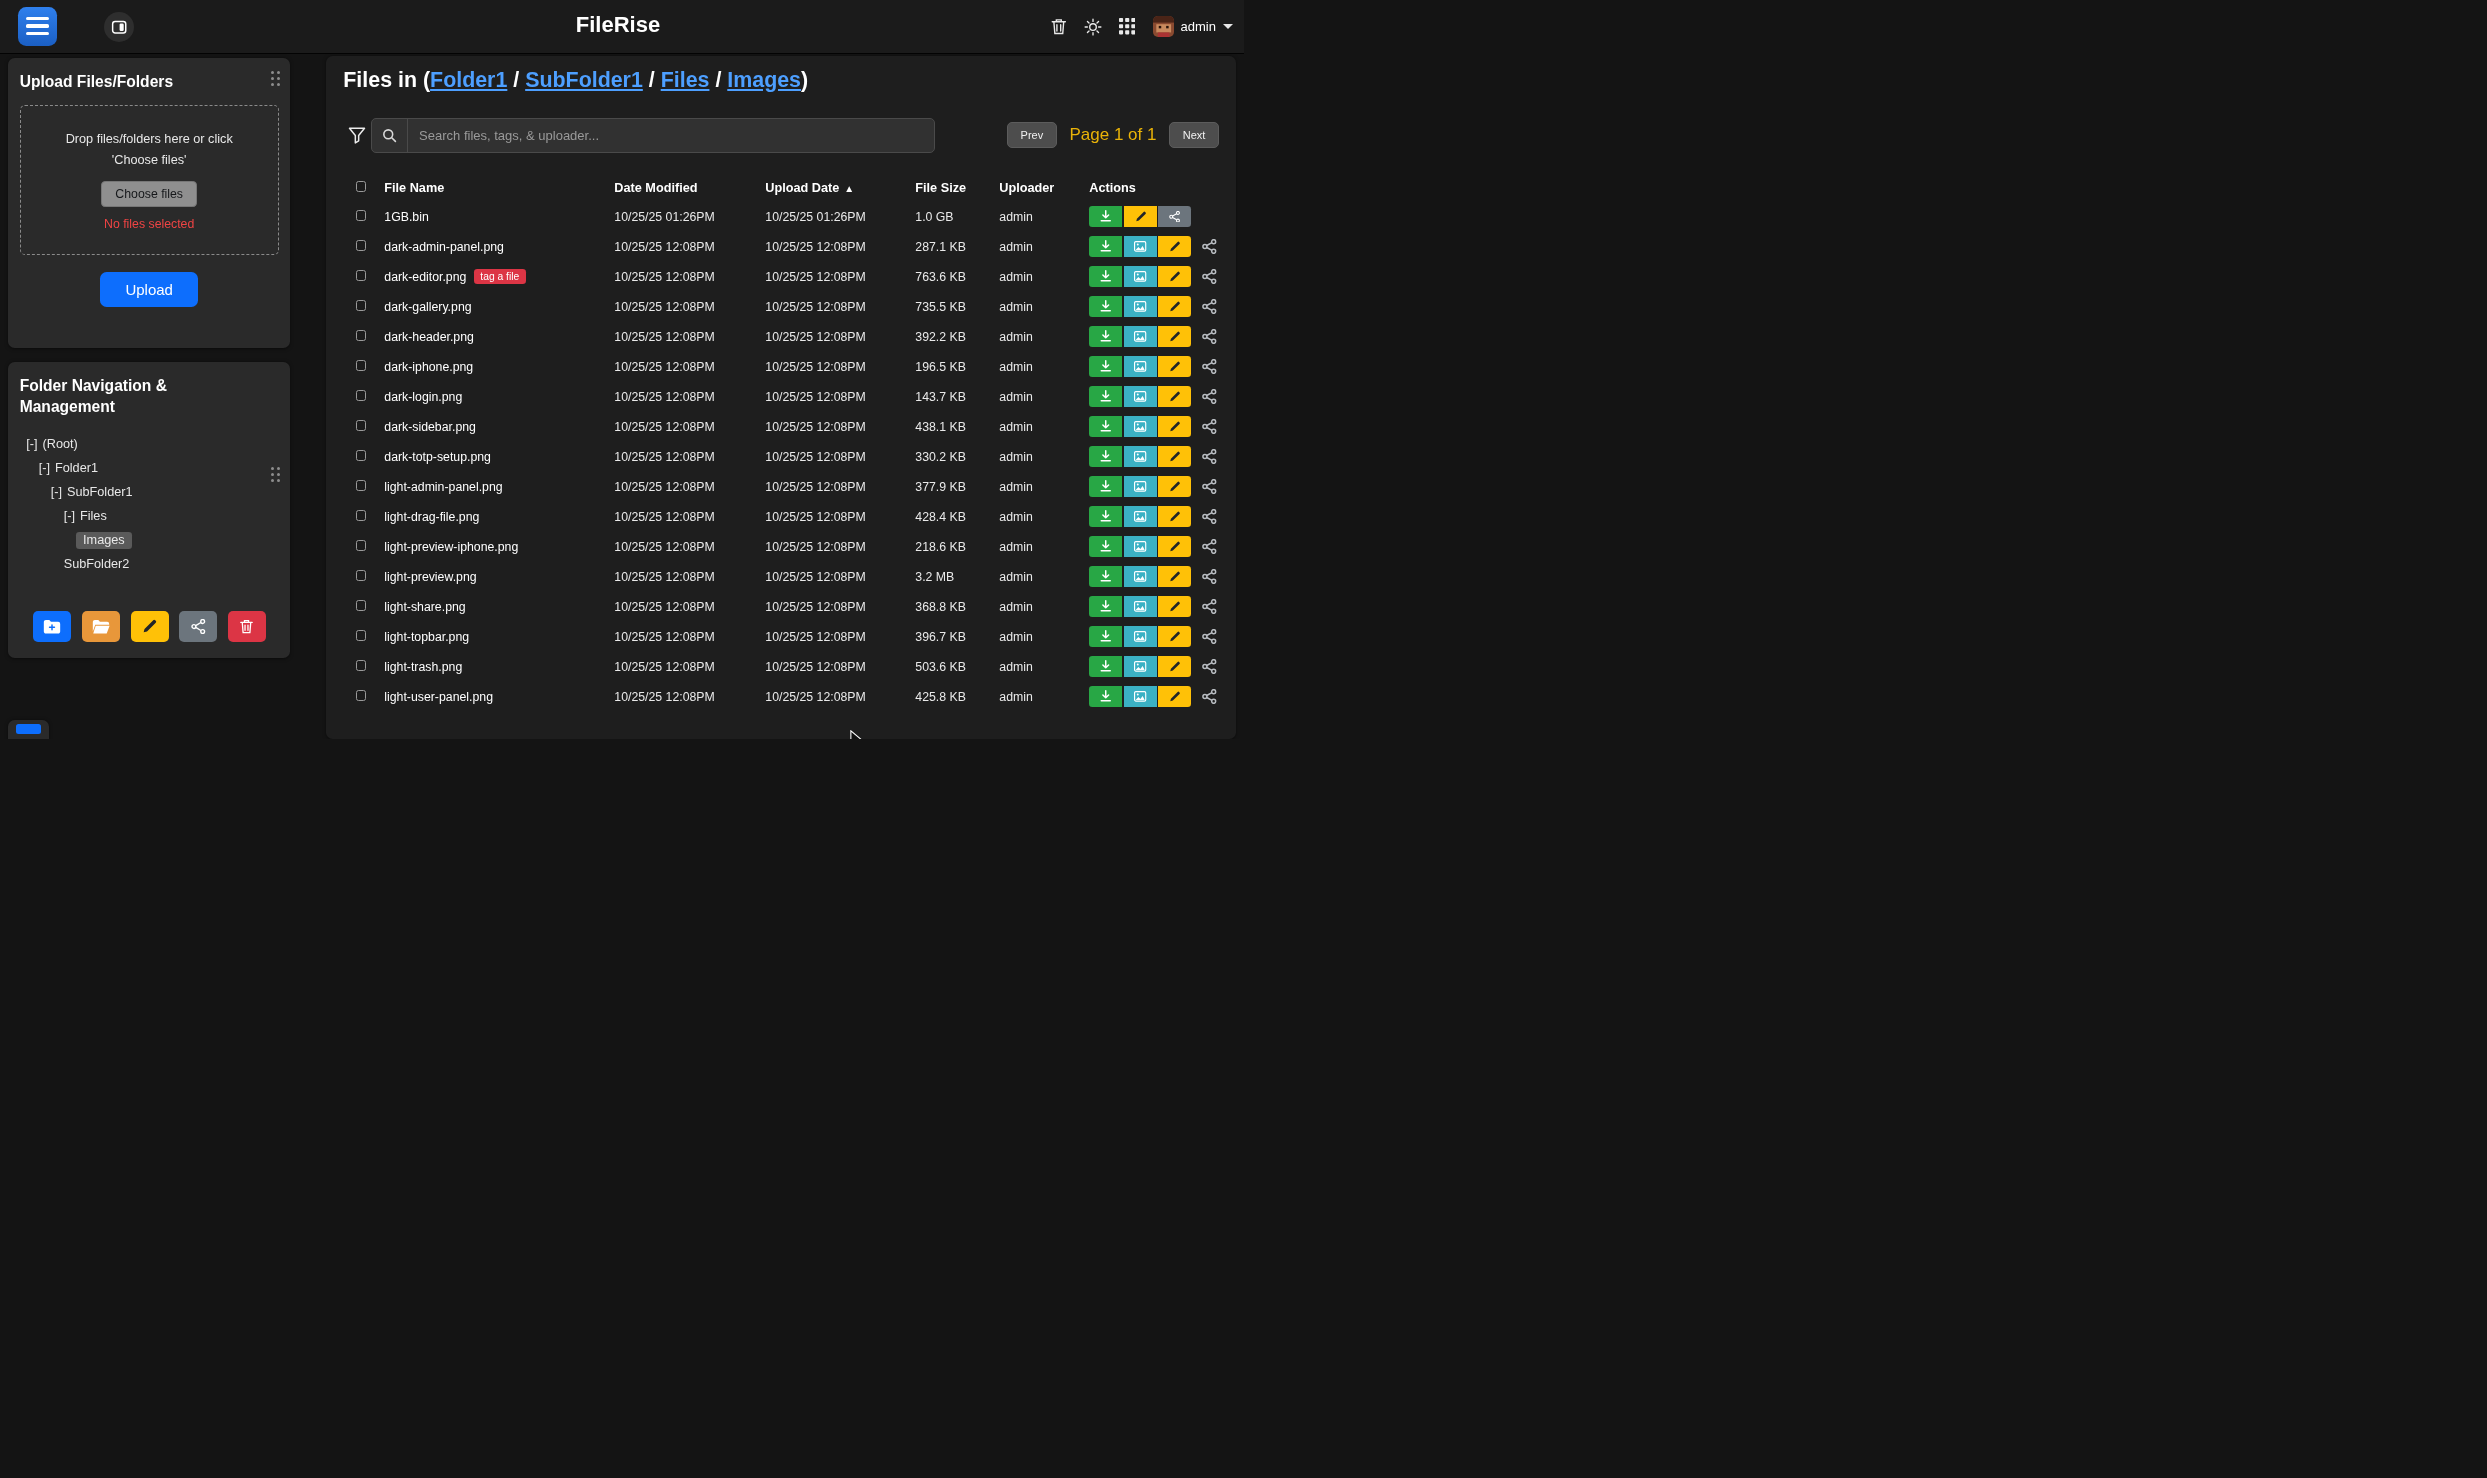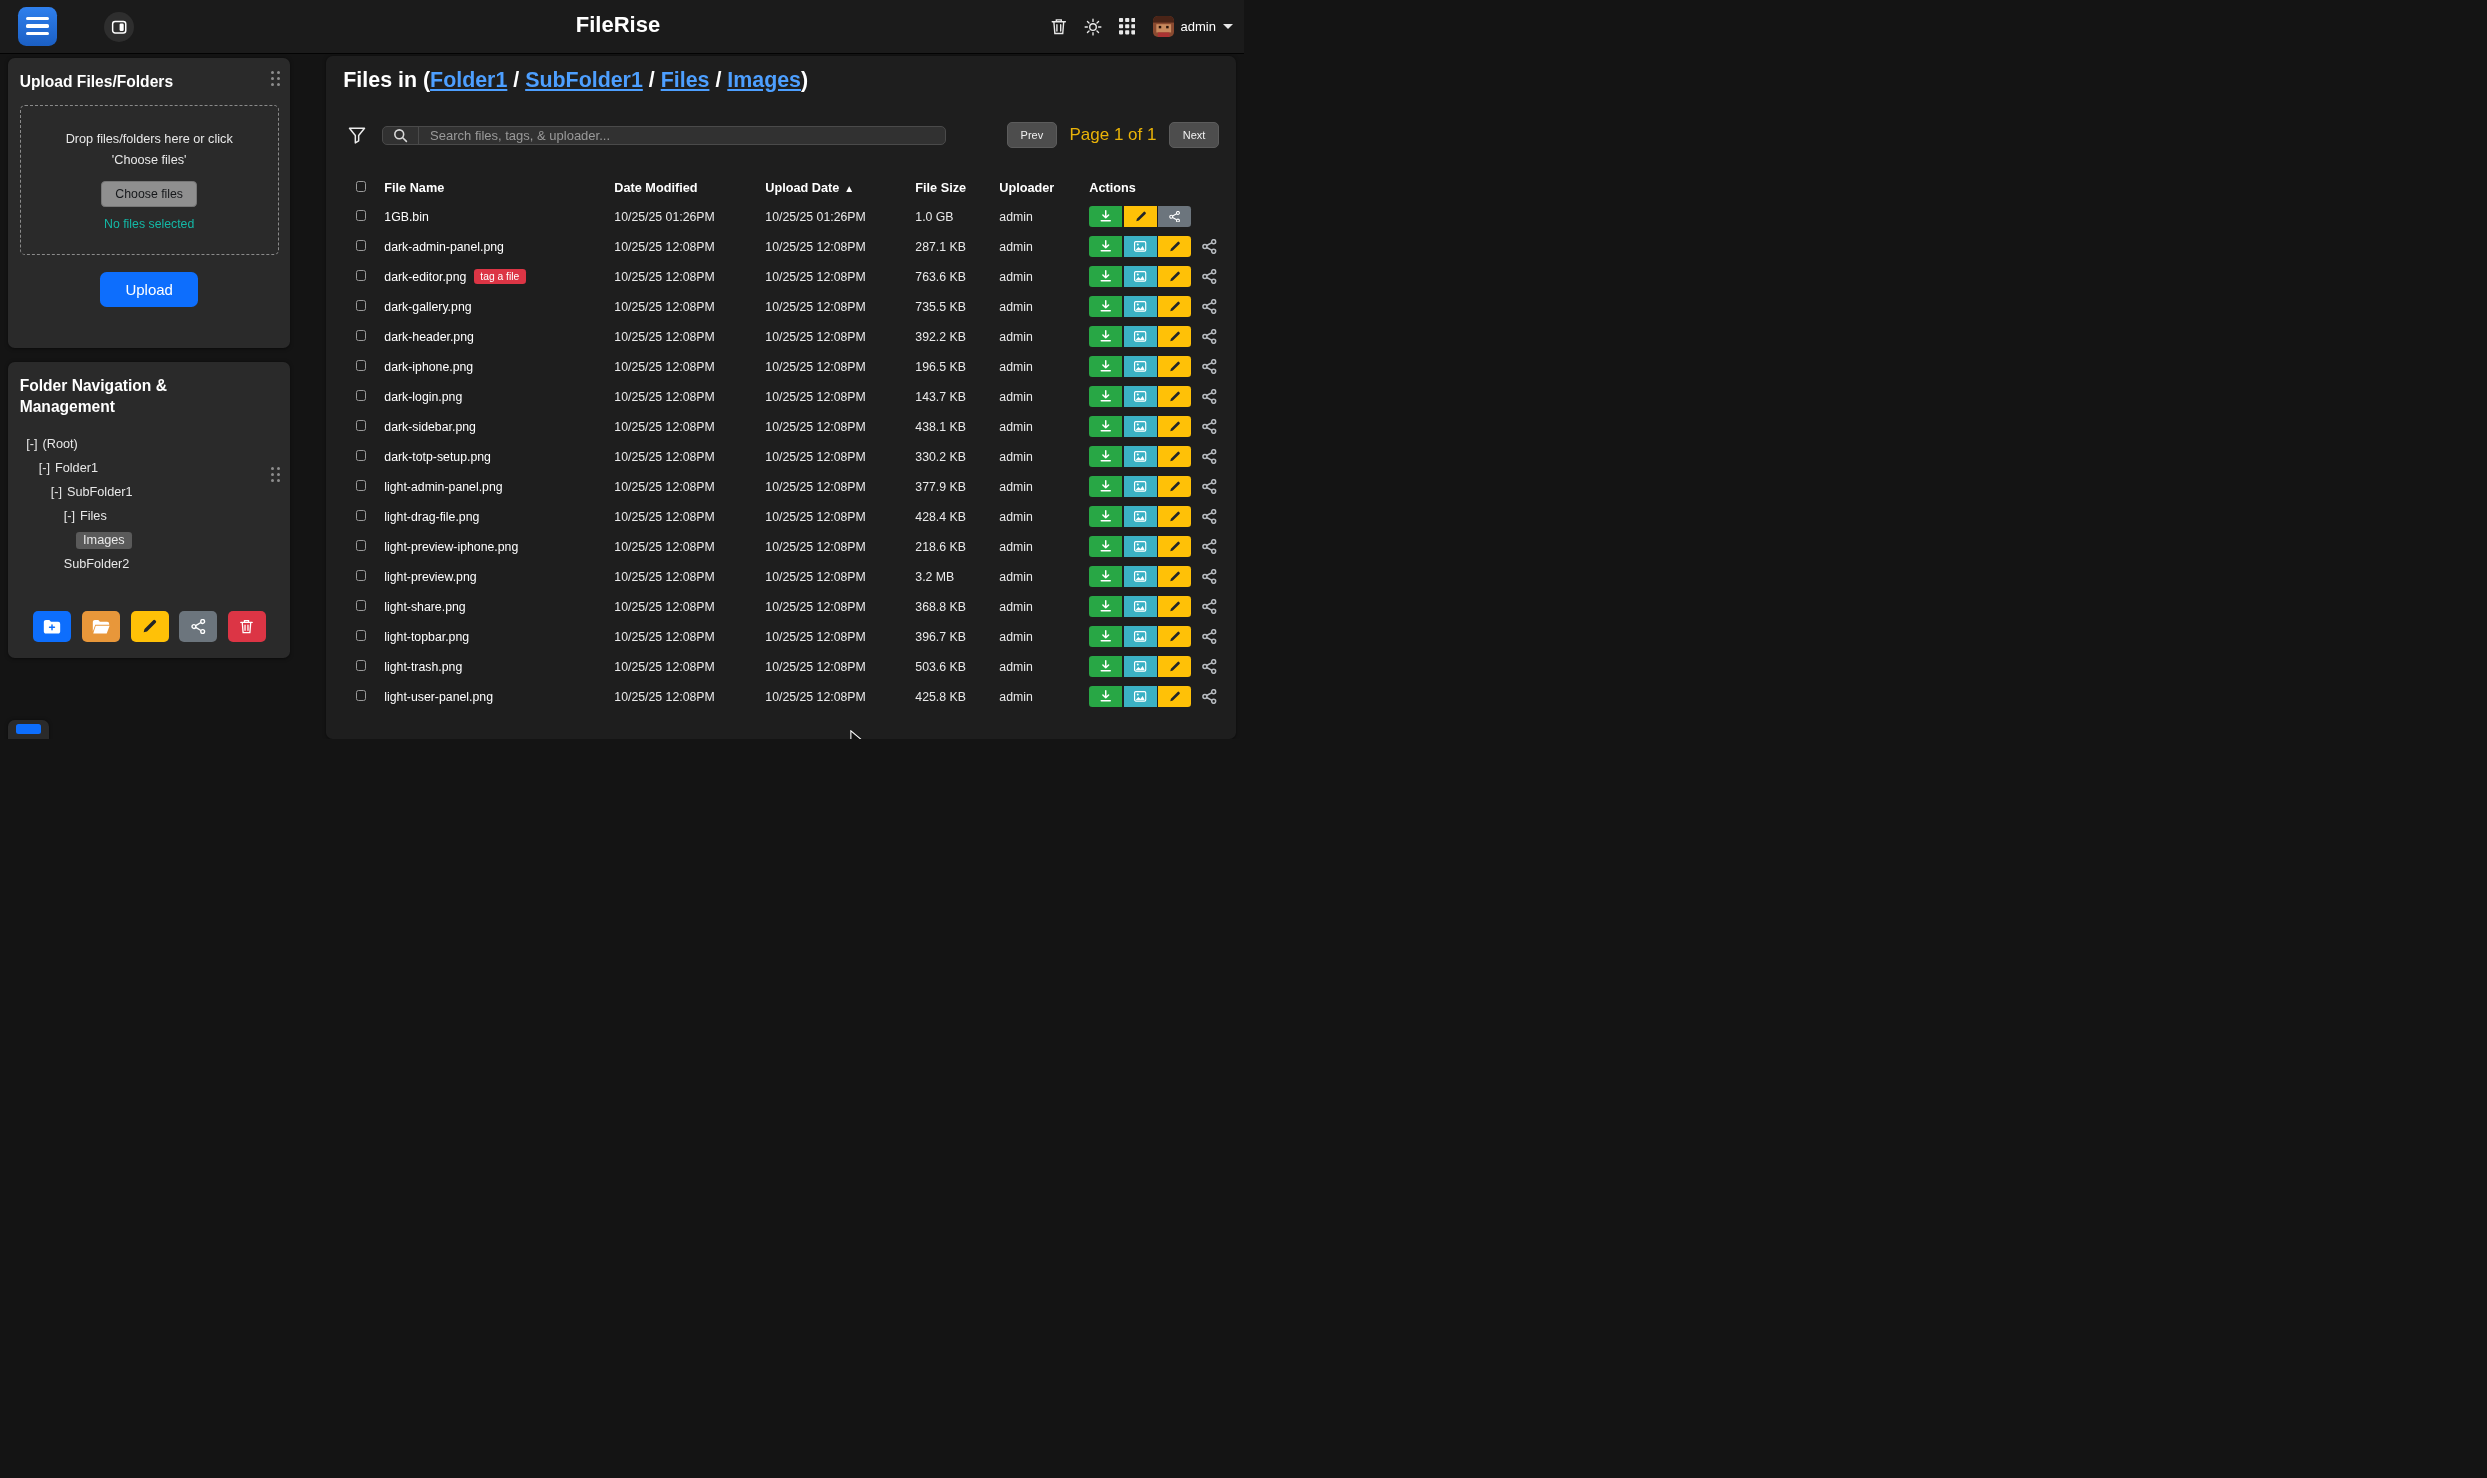--- a/index.html
+++ b/index.html
@@ -30,21 +30,21 @@
   .card { position:absolute; background:#2a2a2a; border-radius:6.6px; box-shadow:0 0.8px 3.3px rgba(0,0,0,.5); }
   .upload-card { left:8.2px; top:58px; width:282px; height:290px; padding:13px 11.5px; }
   .card-title { font-size:15.6px; font-weight:700; color:#fff; line-height:1.35; }
   .drag-dots { position:absolute; right:10px; top:13px; display:grid; grid-template-columns:3.3px 3.3px; grid-auto-rows:3.3px; gap:2.5px; cursor:grab;}
   .drag-dots i { width:3.3px; height:3.3px; border-radius:50%; background:#8d8d8d; }
   .dropzone { margin-top:13px; border:1.6px dashed #8a8a8a; border-radius:5px; height:150px;
     display:flex; flex-direction:column; align-items:center; justify-content:center; text-align:center; padding:0 11.5px; cursor:pointer;}
   .dz-text { font-size:12.7px; color:#e8e8e8; line-height:1.65; }
   .choose-btn { margin-top:10.7px; background:#8f8f8f; color:#16181b; border:0.8px solid #777;
     font-size:12.3px; padding:5px 13px; border-radius:4.1px; cursor:pointer; font-family:inherit;}
-  .no-files { margin-top:10px; font-size:12.3px; color:#14b8a6; }
+  .no-files { margin-top:10px; font-size:12.3px; color:#ef4444; }
   .upload-btn { display:block; margin:17.3px auto 0; background:#0d6efd; color:#fff; border:none;
     font-size:15px; padding:9px 25px; border-radius:6.6px; cursor:pointer; font-family:inherit;}
 
   .folder-card { left:8.2px; top:362px; width:282px; height:296px; padding:13px 11.5px; }
   .info-badge { position:absolute; right:30px; top:107px; width:14px; height:14px; border-radius:50%;
     background:#e9a23b; color:#fff; font-size:10px; font-weight:700; display:flex; align-items:center; justify-content:center; cursor:pointer;}
   .folder-card .drag-dots { top:105px; }
   .tree { margin-top:15px; font-size:12.7px; }
   .tree-item { height:24px; display:flex; align-items:center; cursor:pointer; color:#e8e8e8; }
   .tree-item .marker { margin-right:5px; white-space:pre; }
@@ -73,21 +73,21 @@
   .rh-label { margin-left:15px; font-size:12.7px; color:#f0f0f0; }
   .slider { margin-left:10px; width:109px; height:7.4px; background:#ececec; border-radius:4.1px; position:relative; cursor:pointer;}
   .slider .thumb { position:absolute; left:3.3px; top:-3.3px; width:14px; height:14px; border-radius:50%;
     background:#fdfdfd; border:0.8px solid #999; box-shadow:0 0.8px 1.6px rgba(0,0,0,.5);}
   .rh-value { margin-left:8.2px; font-size:12.7px; color:#f0f0f0; }
   .totals { margin-left:auto; font-size:12.7px; color:#f0f0f0; display:flex; gap:5px; align-items:center;}
   .totals b { font-weight:700; color:#fff; }
 
   .search-row { margin-top:18px; height:33px; display:flex; align-items:center; }
   .filter-icon { width:20px; height:20px; color:#ececec; cursor:pointer; margin-left:3.3px; }
-  .search-group { margin-left:15px; width:564px; height:19px; background:#313131; border:0.8px solid #4a4a4a;
+  .search-group { margin-left:4px; width:564px; height:35px; background:#313131; border:0.8px solid #4a4a4a;
     border-radius:5px; display:flex; align-items:center; overflow:hidden;}
   .search-icon-seg { width:36px; height:100%; display:flex; align-items:center; justify-content:center;
     color:#d9d9d9; border-right:0.8px solid #4a4a4a; cursor:pointer;}
   .search-group input { flex:1; height:100%; background:transparent; border:none; outline:none;
     color:#e8e8e8; font-size:13px; padding:0 11.5px; font-family:inherit;}
   .search-group input::placeholder { color:#9a9a9a; }
   .pager { margin-left:auto; display:flex; align-items:center; gap:13px; }
   .page-btn { background:#4d4d4d; color:#f0f0f0; border:0.8px solid #5c5c5c; border-radius:5px;
     font-size:11px; padding:5.8px 12.3px; cursor:pointer; font-family:inherit;}
   .page-info { font-size:17px; color:#eab308; }

